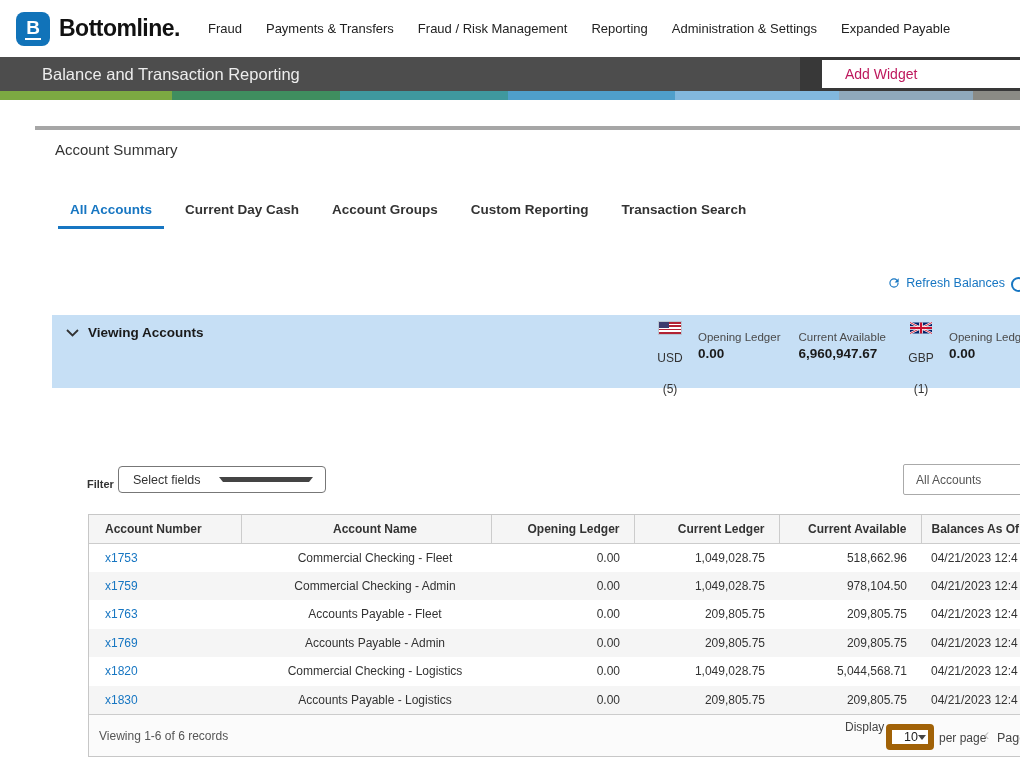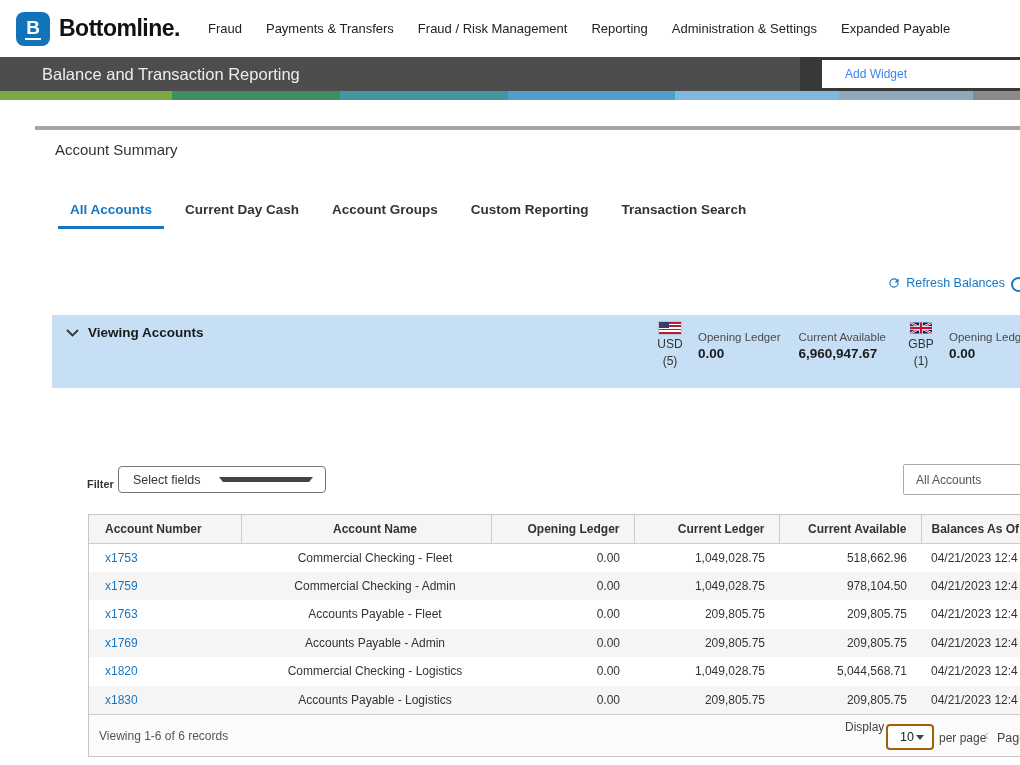--- a/index.html
+++ b/index.html
@@ -21,21 +21,21 @@
   .nav-items { display:flex; gap:24px; margin-left:28px; }
   .nav-item { font-size:13px; font-weight:500; color:#222; cursor:pointer; white-space:nowrap; }
 
   
   .titlebar { position:absolute; top:57px; left:0; width:1020px; height:34px; background:#4D4D4D; }
   .titlebar-title { position:absolute; left:42px; top:50%; transform:translateY(-50%);
     color:#ededed; font-size:16.5px; font-weight:400; }
   .addwidget-zone { position:absolute; left:800px; top:0; width:220px; height:34px; background:#383838; }
   .addwidget-box { position:absolute; left:22px; top:3px; width:230px; height:28px; background:#fff;
     display:flex; align-items:center; padding-left:23px; cursor:pointer; }
-  .addwidget-box span { font-size:12px; color:#3b82f6; }
+  .addwidget-box span { font-size:14px; color:#be185d; }
 
   
   .strip { position:absolute; top:91px; left:0; width:1020px; height:9px; display:flex; }
   .strip > div { height:9px; }
 
   
   .divider { position:absolute; top:126px; left:35px; width:985px; height:4px; background:#A6A6A6; }
 
   
   .page-title { position:absolute; top:141px; left:55px; font-size:15px; color:#333; }
@@ -51,21 +51,21 @@
     border:2px solid #1776C2; border-radius:50%; }
 
   
   .band { position:absolute; top:315px; left:52px; width:968px; height:73px; background:#C6DFF5; }
   .band-head { position:absolute; left:14px; top:10px; display:flex; align-items:center; gap:9px; }
   .band-title { font-size:13.5px; font-weight:bold; color:#1a1a1a; }
   .chev { cursor:pointer; display:flex; align-items:center; }
   .cur-group { position:absolute; top:6px; display:flex; gap:10px; }
   .cur-group.usd { left:600px; }
   .cur-group.gbp { left:851px; }
-  .cur-col { display:flex; flex-direction:column; align-items:center; gap:3px; width:36px; padding-top:1px; }
+  .cur-col { display:flex; flex-direction:column; align-items:center; gap:17px; width:36px; padding-top:1px; }
   .cur-code { font-size:12px; color:#333; }
   .cur-count { font-size:12px; color:#333; }
   .fields { display:flex; gap:18px; padding-top:10px; }
   .field { display:flex; flex-direction:column; gap:3px; }
   .field .lbl { font-size:11.5px; color:#4a4a4a; white-space:nowrap; }
   .field .val { font-size:13.5px; font-weight:bold; color:#1a1a1a; }
 
   .flag-us { width:22px; height:12px; position:relative; outline:1px solid #b9c6d2;
     background:repeating-linear-gradient(180deg,#B22234 0 1.7px,#fff 1.7px 3.4px); }
   .flag-us::before { content:""; position:absolute; top:0; left:0; width:10px; height:6px; background:#3C3B6E; }
@@ -96,21 +96,21 @@
   th:nth-child(3), td:nth-child(3) { width:143px; text-align:right; padding-right:14px; }
   th:nth-child(4), td:nth-child(4) { width:145px; text-align:right; padding-right:14px;margin-top:12px; }
   th:nth-child(5), td:nth-child(5) { width:142px; text-align:right; padding-right:14px; }
   th:nth-child(6), td:nth-child(6) { width:234px; text-align:left; padding-left:10px; }
   td a { color:#1776C2; text-decoration:none; }
 
   .table-footer { position:relative; height:42px; background:#fbfbfb; border-top:1px solid #ccc; }
   .viewing { position:absolute; left:10px; top:14px; font-size:12px; color:#555; }
   .display-lbl { position:absolute; left:756px; top:5px; font-size:12px; color:#444; }
   .page-size { position:absolute; left:797px; top:9px; width:48px; height:26px;
-    border:2px solid #a16207; border-radius:4px; background:#fff; display:flex; align-items:center;
+    border:6px solid #a16207; border-radius:4px; background:#fff; display:flex; align-items:center;
     justify-content:space-between; padding:0 8px 0 12px; cursor:pointer; }
   .page-size span { font-size:12.5px; color:#222; }
   .perpage-lbl { position:absolute; left:850px; top:16px; font-size:12px; color:#444; }
   .prev-chev { position:absolute; left:895px; top:11px; font-size:16px; color:#c3c3c3; cursor:pointer; }
   .page-lbl { position:absolute; left:908px; top:16px; font-size:12.5px; color:#444; }
 </style>
 </head>
 <body>
 
 <div class="topnav">

